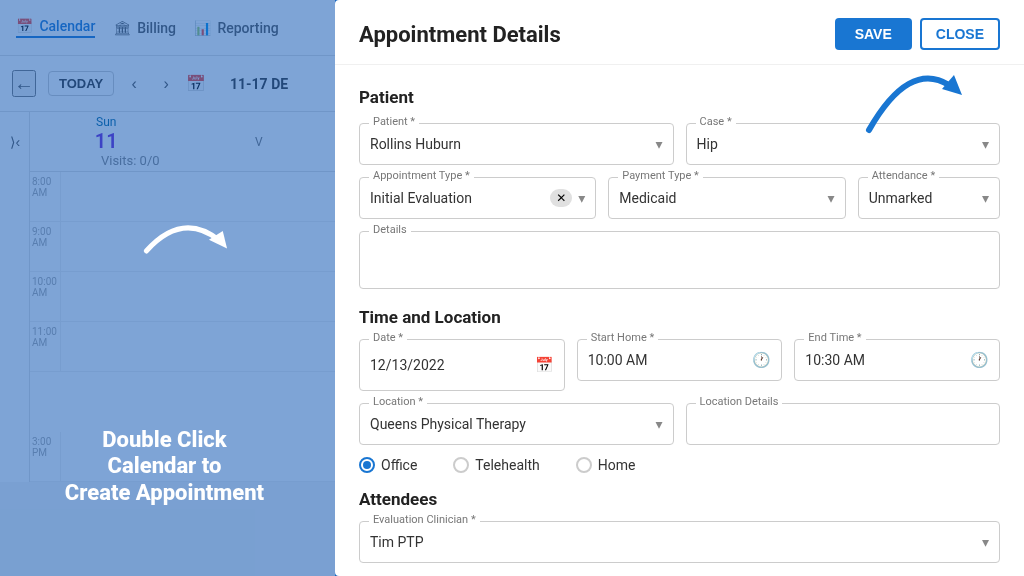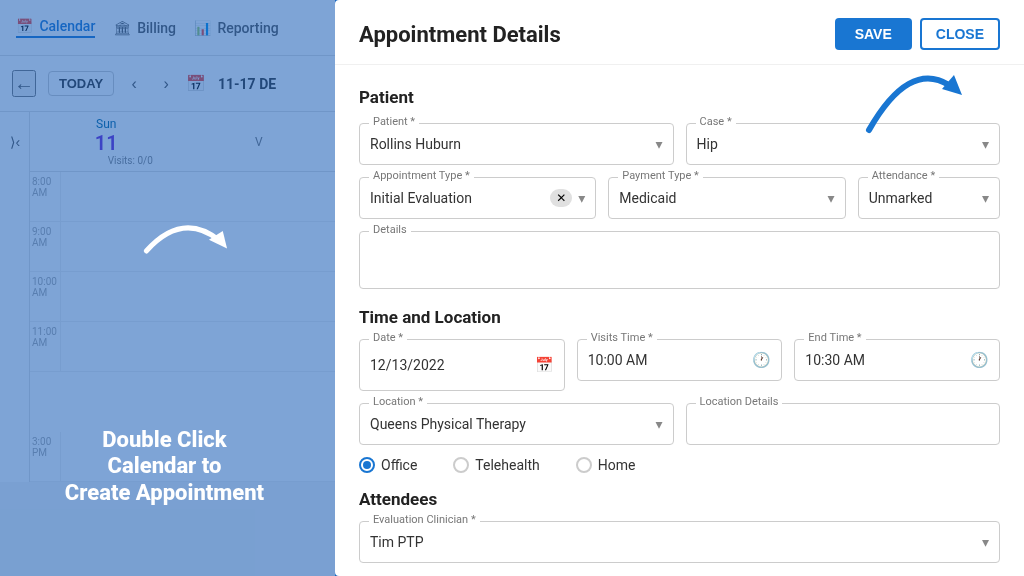--- a/index.html
+++ b/index.html
@@ -61,21 +61,21 @@
       color: #555;
       font-size: 16px;
       display: flex;
       align-items: center;
       justify-content: center;
     }
     .cal-date-range {
       font-size: 14px;
       font-weight: 700;
       color: #333;
-      margin-left: 4px;
+      margin-left: 16px;
     }
     .back-arrow {
       font-size: 20px;
       color: #555;
       cursor: pointer;
       margin-right: 4px;
     }
 
     
     .cal-content {
@@ -105,21 +105,21 @@
       justify-content: center;
       font-size: 12px;
       color: #777;
     }
     .cal-day-num {
       font-size: 20px;
       font-weight: 600;
       color: #6d28d9;
     }
     .cal-visits {
-      font-size: 10px;
+      font-size: 13px;
       color: #888;
       margin-left: 48px;
     }
     .cal-collapse-btn {
       width: 30px;
       height: 30px;
       background: none;
       border: none;
       cursor: pointer;
       color: #555;
@@ -586,21 +586,21 @@
 
     <div class="form-row">
       <div class="form-group">
         <span class="form-label">Date *</span>
         <div class="date-input-wrapper">
           <span class="date-value">12/13/2022</span>
           <span class="cal-ico">📅</span>
         </div>
       </div>
       <div class="form-group">
-        <span class="form-label">Visits Time *</span>
+        <span class="form-label">Start Home *</span>
         <div class="time-input-wrapper">
           <span class="time-value">10:00 AM</span>
           <span class="clock-icon">🕐</span>
         </div>
       </div>
       <div class="form-group">
         <span class="form-label">End Time *</span>
         <div class="time-input-wrapper">
           <span class="time-value">10:30 AM</span>
           <span class="clock-icon">🕐</span>

